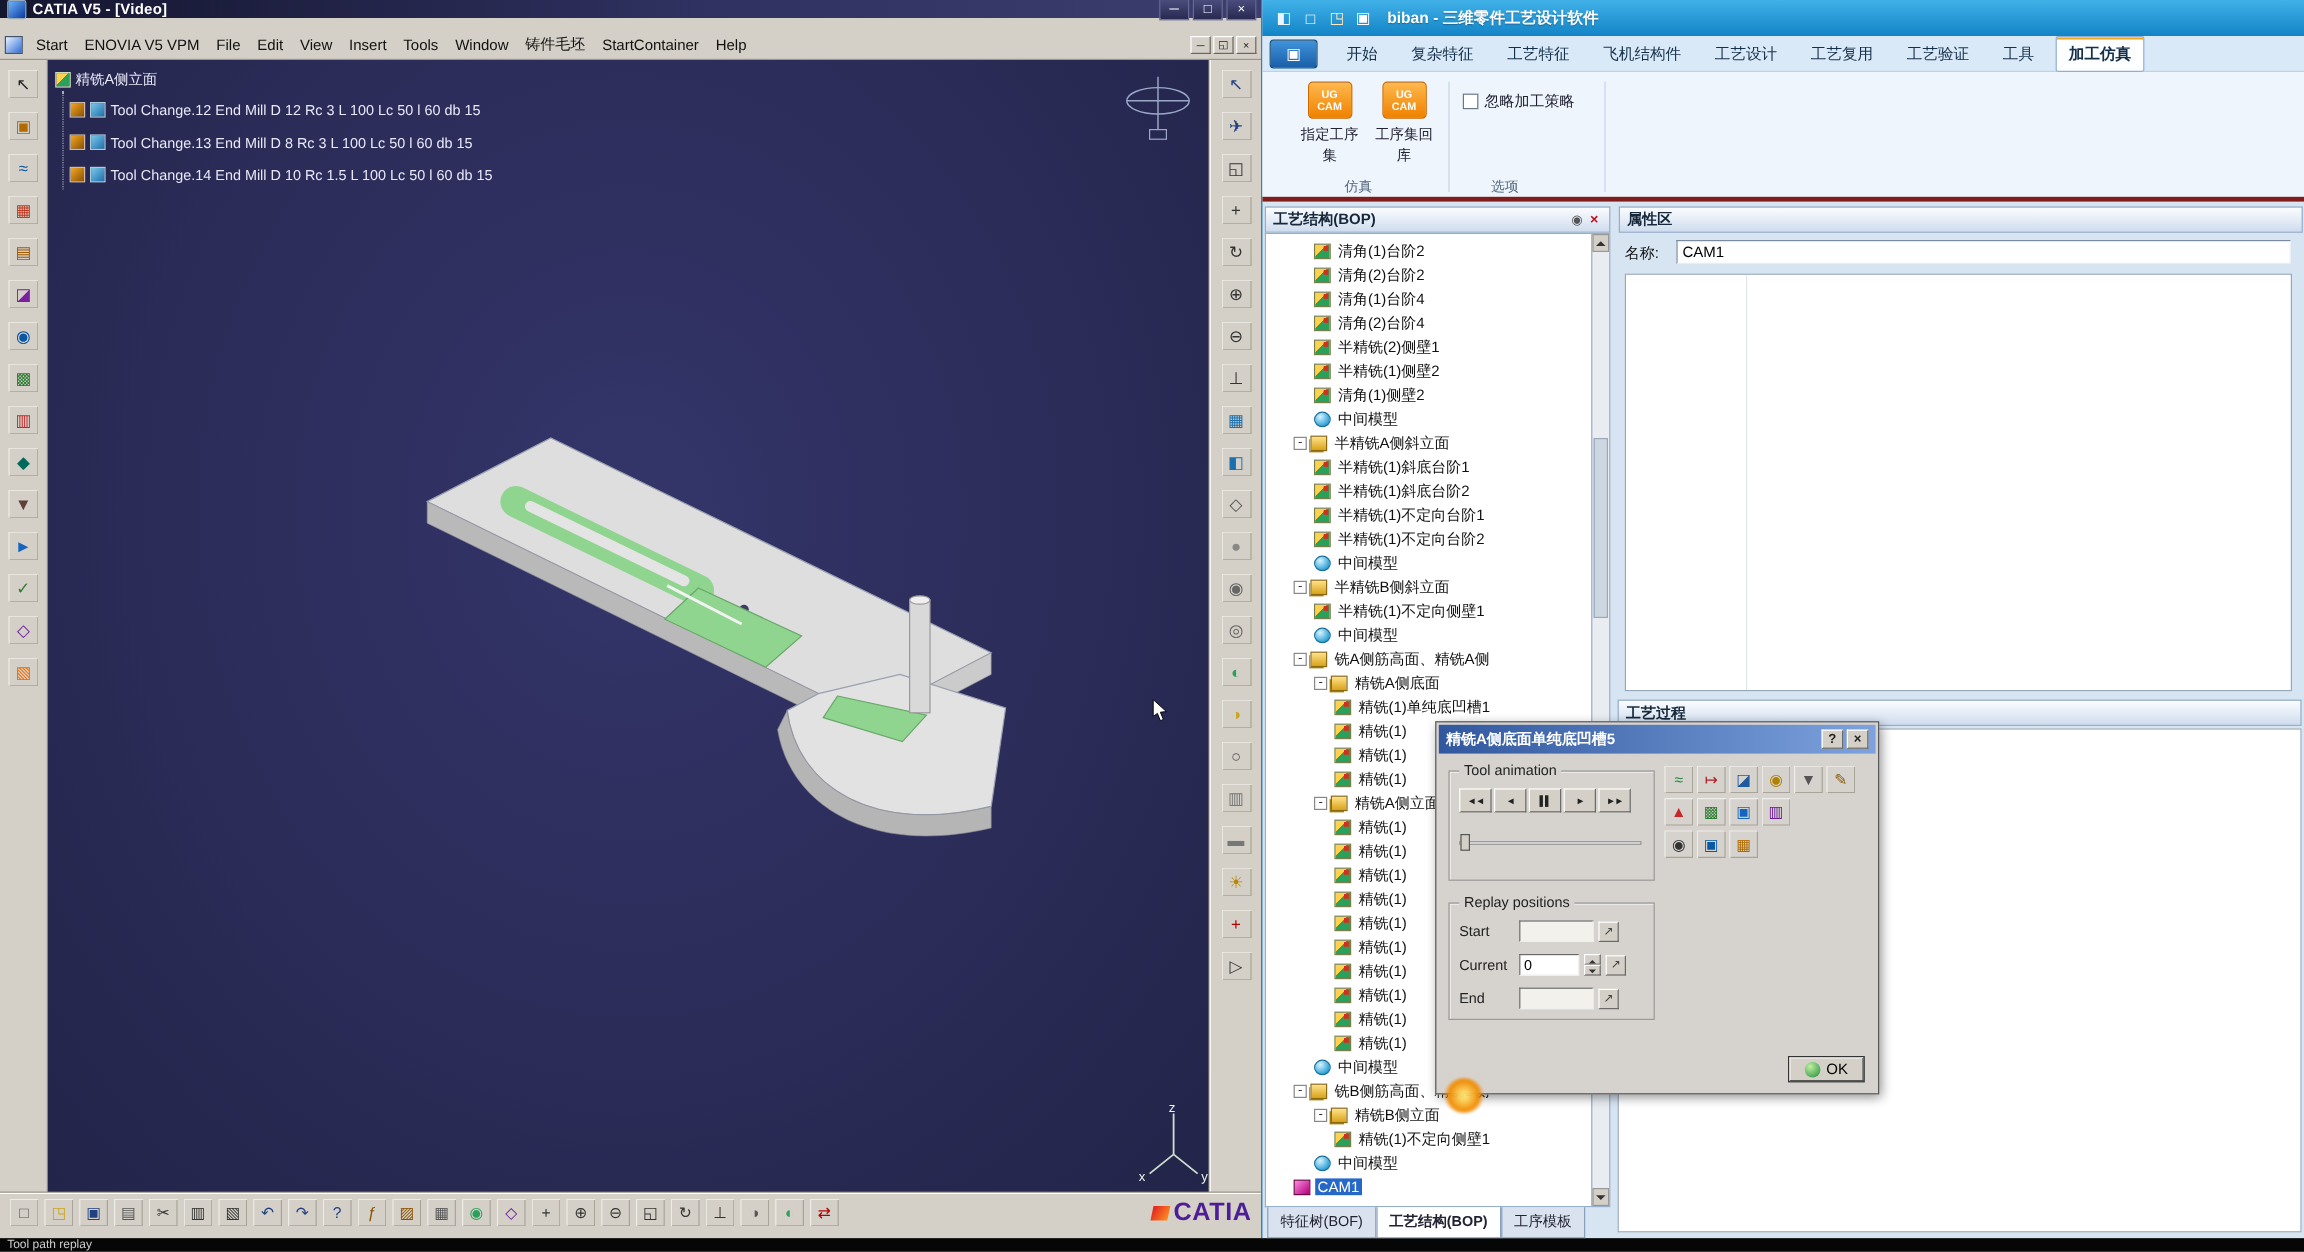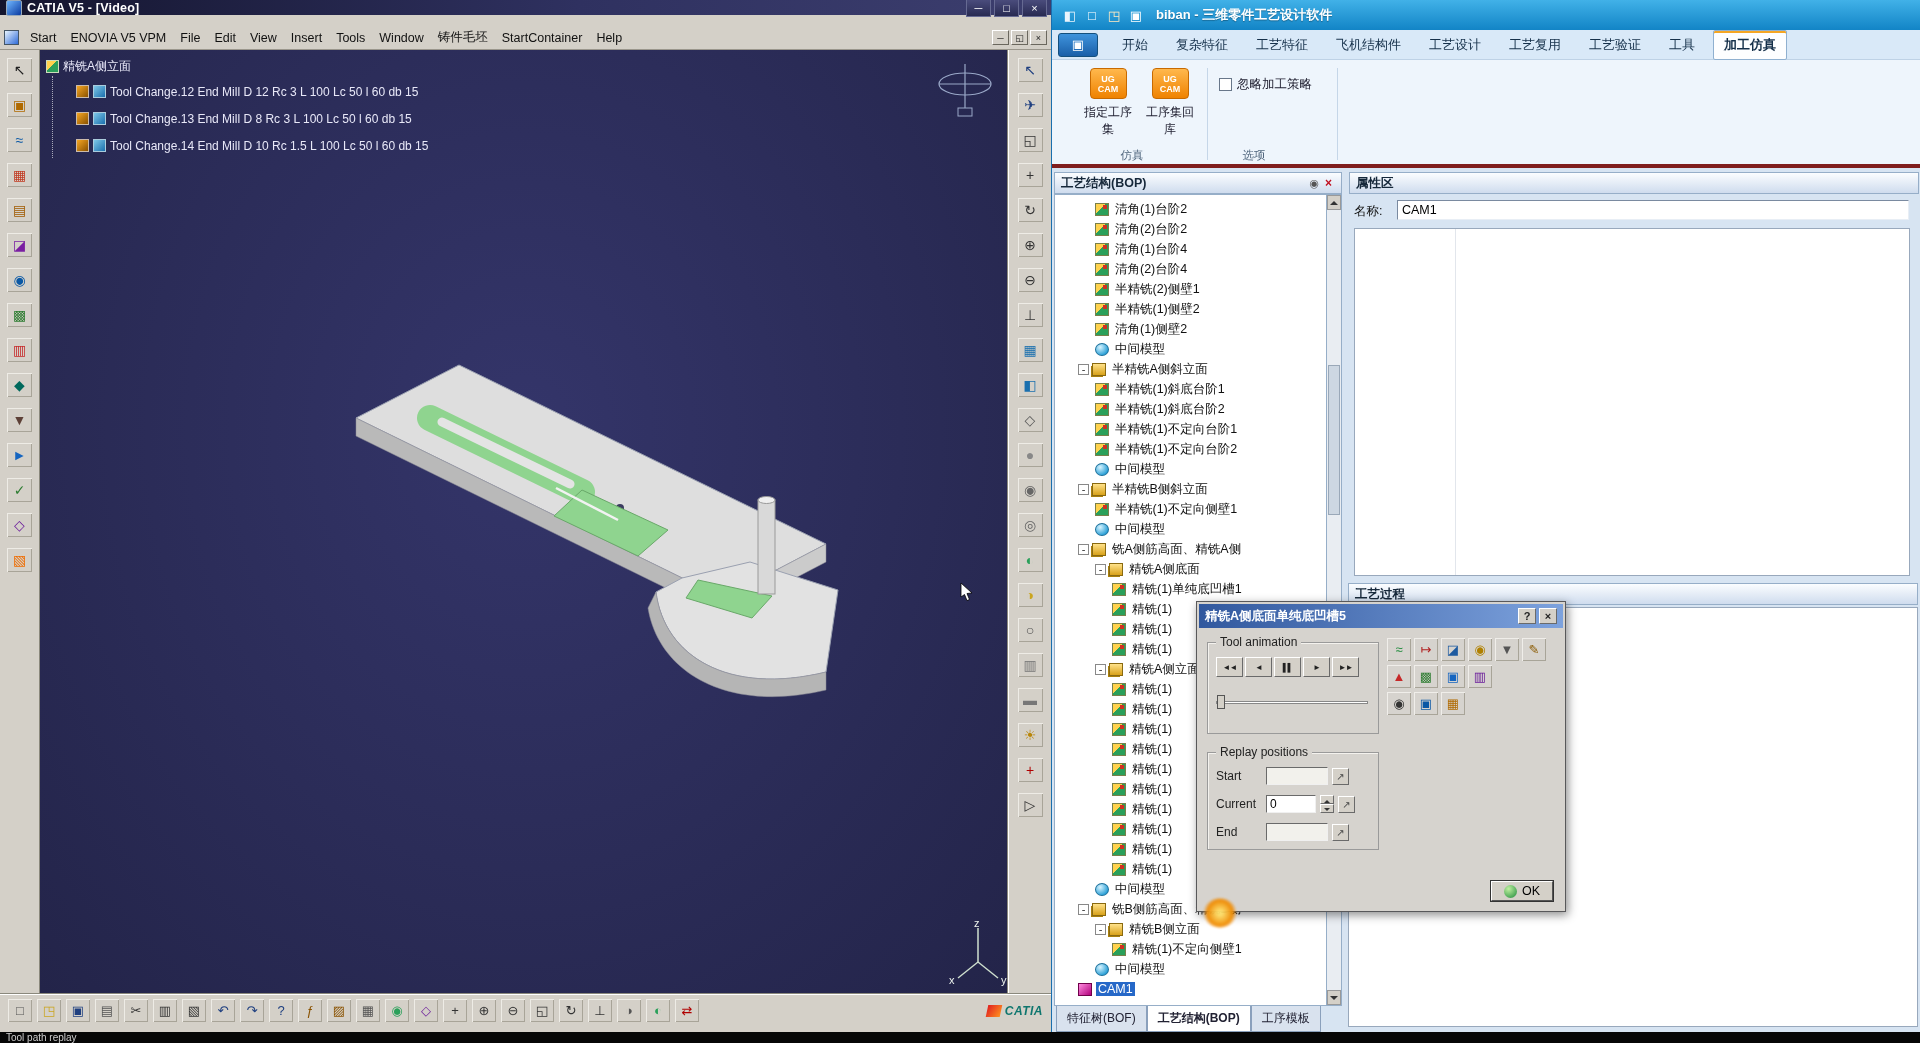--- a/index.html
+++ b/index.html
@@ -31,35 +31,35 @@
   .side-toolbar.left{left:0;width:40px;border-right:1px solid #8a887c}
   .side-toolbar.right{left:1008px;width:43px;border-left:1px solid #fff;box-shadow:-1px 0 0 #8a887c}
   .gicon{width:25px;height:24px;flex:0 0 auto;display:flex;align-items:center;justify-content:center;
          font-size:14px;background:#d4d0c8;box-shadow:inset 1px 1px 0 #eeece6,inset -1px -1px 0 #a8a498}
 
   .viewport{position:absolute;left:40px;top:50px;width:968px;height:944px;overflow:hidden;
             background:radial-gradient(ellipse at 50% 40%,#34356a 0%,#2b2c58 55%,#232449 100%)}
 
   .overlay-tree{position:absolute;left:6px;top:4px}
   .overlay-tree::before{content:"";position:absolute;left:6px;top:22px;height:82px;border-left:1px dotted #aab}
-  .ov-row{display:flex;align-items:center;height:27px;margin-left:30px;white-space:nowrap}
+  .ov-row{display:flex;align-items:center;height:27px;margin-left:12px;white-space:nowrap}
   .ov-row.ov-root{margin-left:0;height:24px}
   .ov-ic{width:13px;height:13px;margin-right:4px;flex:0 0 auto}
   .ov-root-ic{background:linear-gradient(135deg,#ffd24d 45%,#2aa05a 45%);border:1px solid #cdb}
   .ov-ic-a{background:linear-gradient(135deg,#f5a623,#8a5200);border:1px solid #cba}
   .ov-ic-b{background:linear-gradient(135deg,#7ec8e8,#1a6fae);border:1px solid #acd}
   .ov-label{font-size:12px;color:#e8e8f8}
 
   .bottom-toolbar{position:absolute;left:0;top:994px;width:1051px;height:32px;background:#d4d0c8;
                   border-top:1px solid #fff;box-shadow:0 -1px 0 #8a887c;display:flex;align-items:center;padding:0 8px}
   .bticons{display:flex;align-items:center;gap:5px}
   .bticons .gicon{width:24px;height:23px;font-size:13px}
   .catia-logo-mark{margin-left:auto;width:14px;height:12px;background:linear-gradient(115deg,#e02020,#ff9020);
                    transform:skewX(-12deg);margin-right:4px}
-  .catia-logo{font-size:12px;font-weight:bold;font-style:italic;color:#0f766e;letter-spacing:.5px}
+  .catia-logo{font-size:21px;font-weight:bold;color:#4c1d95;letter-spacing:.5px}
 
   .status-strip{position:absolute;left:0;top:1032px;width:1920px;height:11px;background:#060606;
                 color:#cfcfcf;font-size:10px;line-height:11px;padding-left:6px}
 
   
   .biban{position:absolute;left:1051px;top:0;width:869px;height:1032px;background:#d7e4f2;border-left:1px solid #1a6fae}
   .b-title{position:absolute;left:0;top:0;right:0;height:30px;background:linear-gradient(#41b1e8,#1284c6);
            display:flex;align-items:center;color:#fff;padding:0 8px}
   .b-title .gicon{background:transparent;box-shadow:none;width:20px;height:20px;font-size:13px}
   .b-title-text{font-size:13px;font-weight:bold;margin-left:10px;text-shadow:0 1px 1px rgba(0,0,0,.3)}

